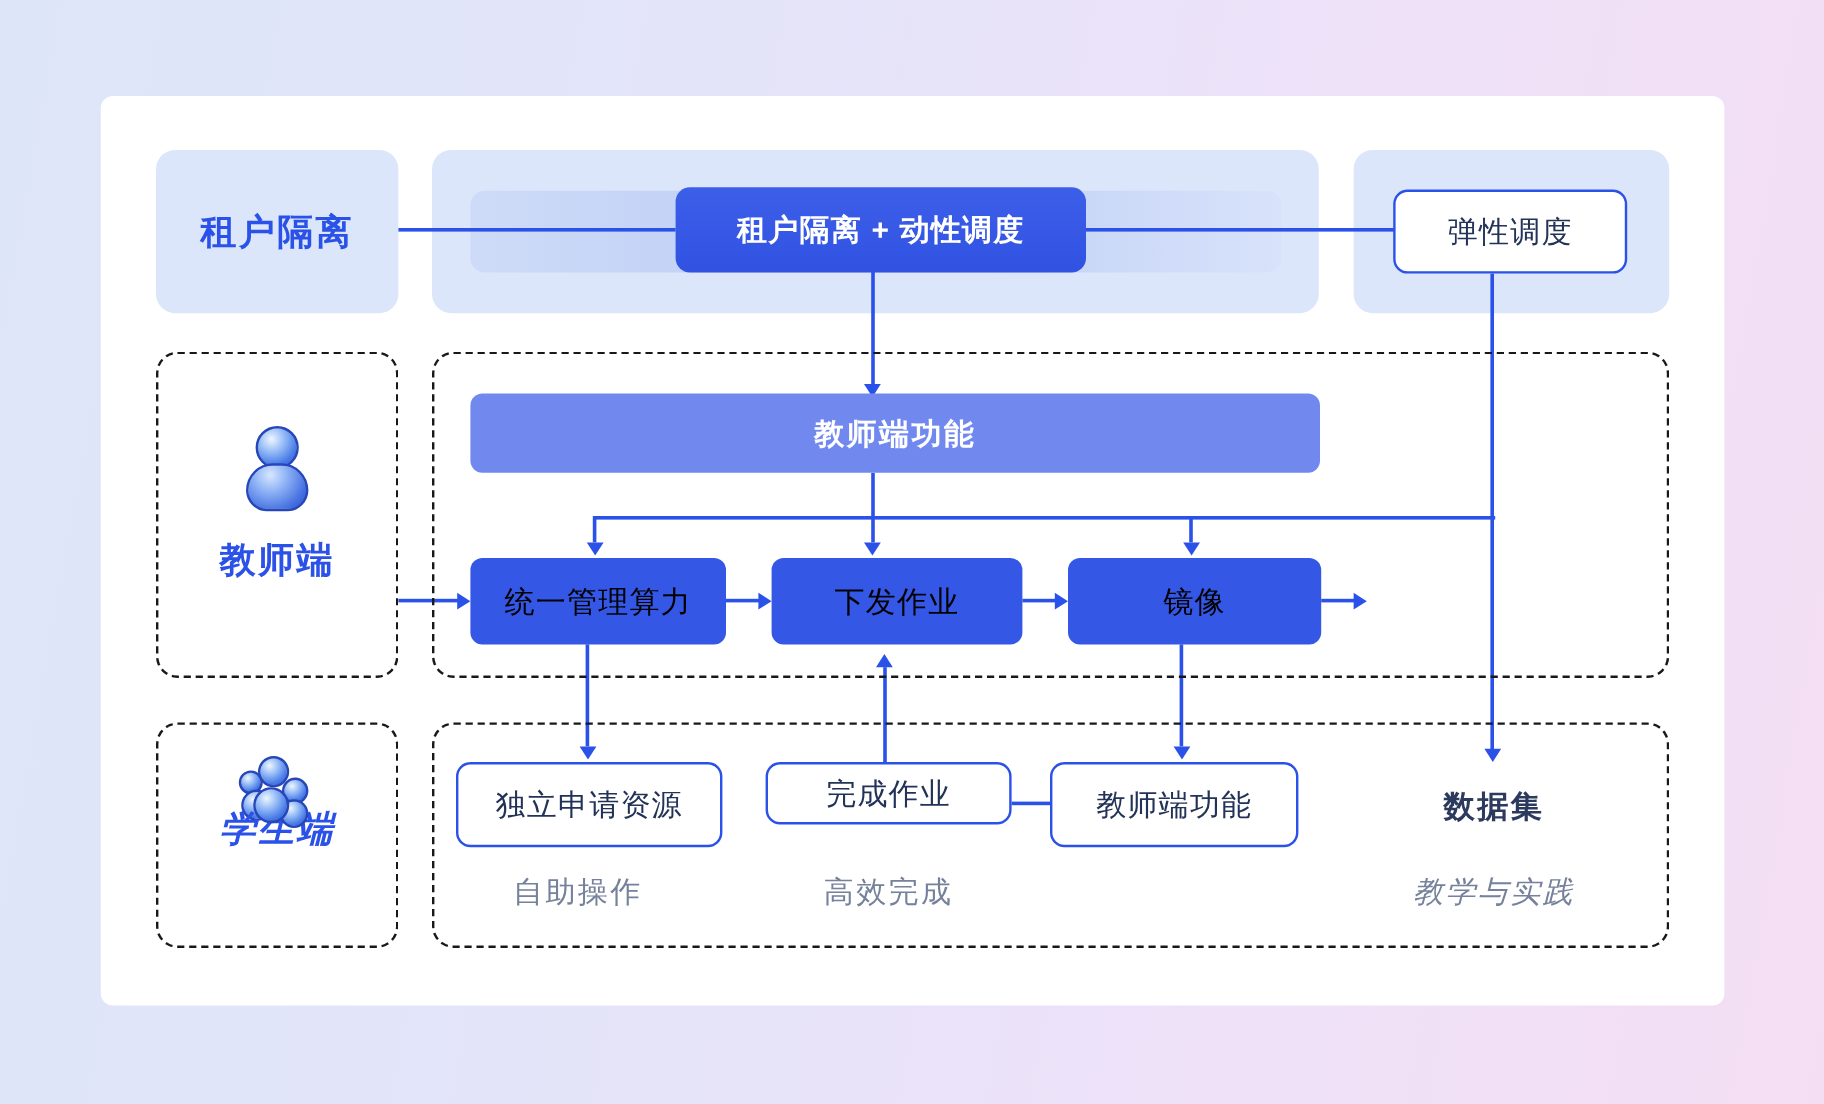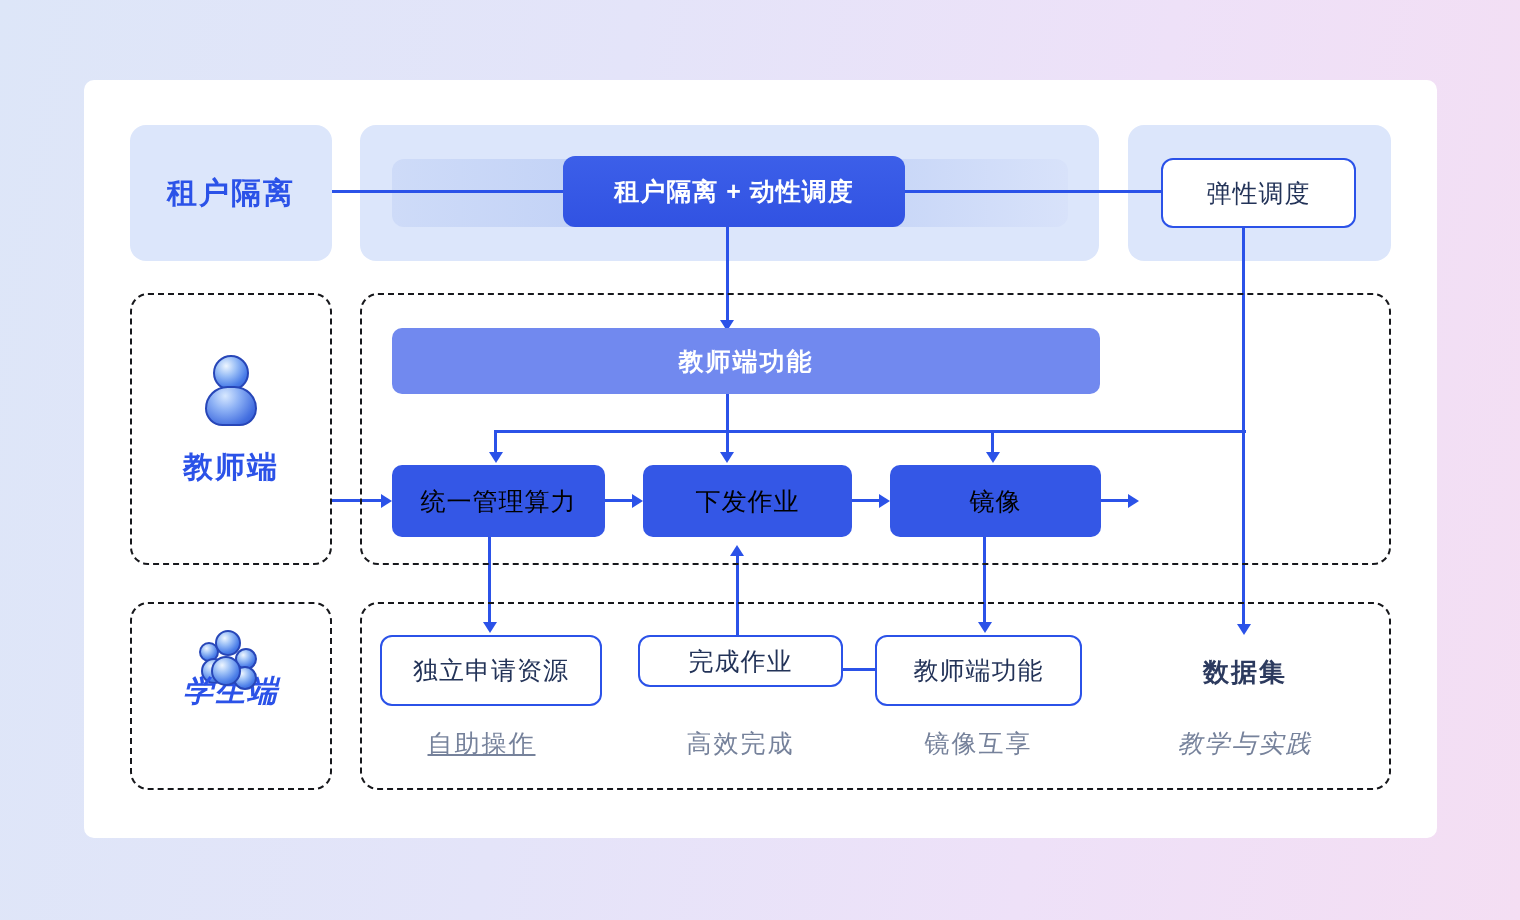--- a/index.html
+++ b/index.html
@@ -154,17 +154,16 @@
   </div>
   <div class="bluelabel" style="left:130px;top:669px;width:202px;height:45px;font-style:italic;">学生端</div>
 
   <div class="dashbox" style="left:360px;top:602px;width:1031px;height:188px;"></div>
 
   <div class="whitebox" style="left:380px;top:635px;width:222px;height:71px;">独立申请资源</div>
   <div class="whitebox" style="left:638px;top:635px;width:205px;height:52px;">完成作业</div>
   <div class="whitebox" style="left:875px;top:635px;width:207px;height:71px;">教师端功能</div>
   <div class="datalabel" style="left:1145px;top:650px;width:200px;height:45px;">数据集</div>
 
-  <div class="caption" style="left:380px;top:725px;width:203px;height:36px;text-decoration:underline;">自助操作</div>
+  <div class="caption" style="left:380px;top:725px;width:203px;height:36px;">自助操作</div>
   <div class="caption" style="left:638px;top:725px;width:205px;height:36px;">高效完成</div>
-  <div class="caption" style="left:875px;top:725px;width:207px;height:36px;">镜像互享</div>
   <div class="caption" style="left:1145px;top:725px;width:200px;height:36px;font-style:italic;">教学与实践</div>
 </div>
 
 </body></html>

